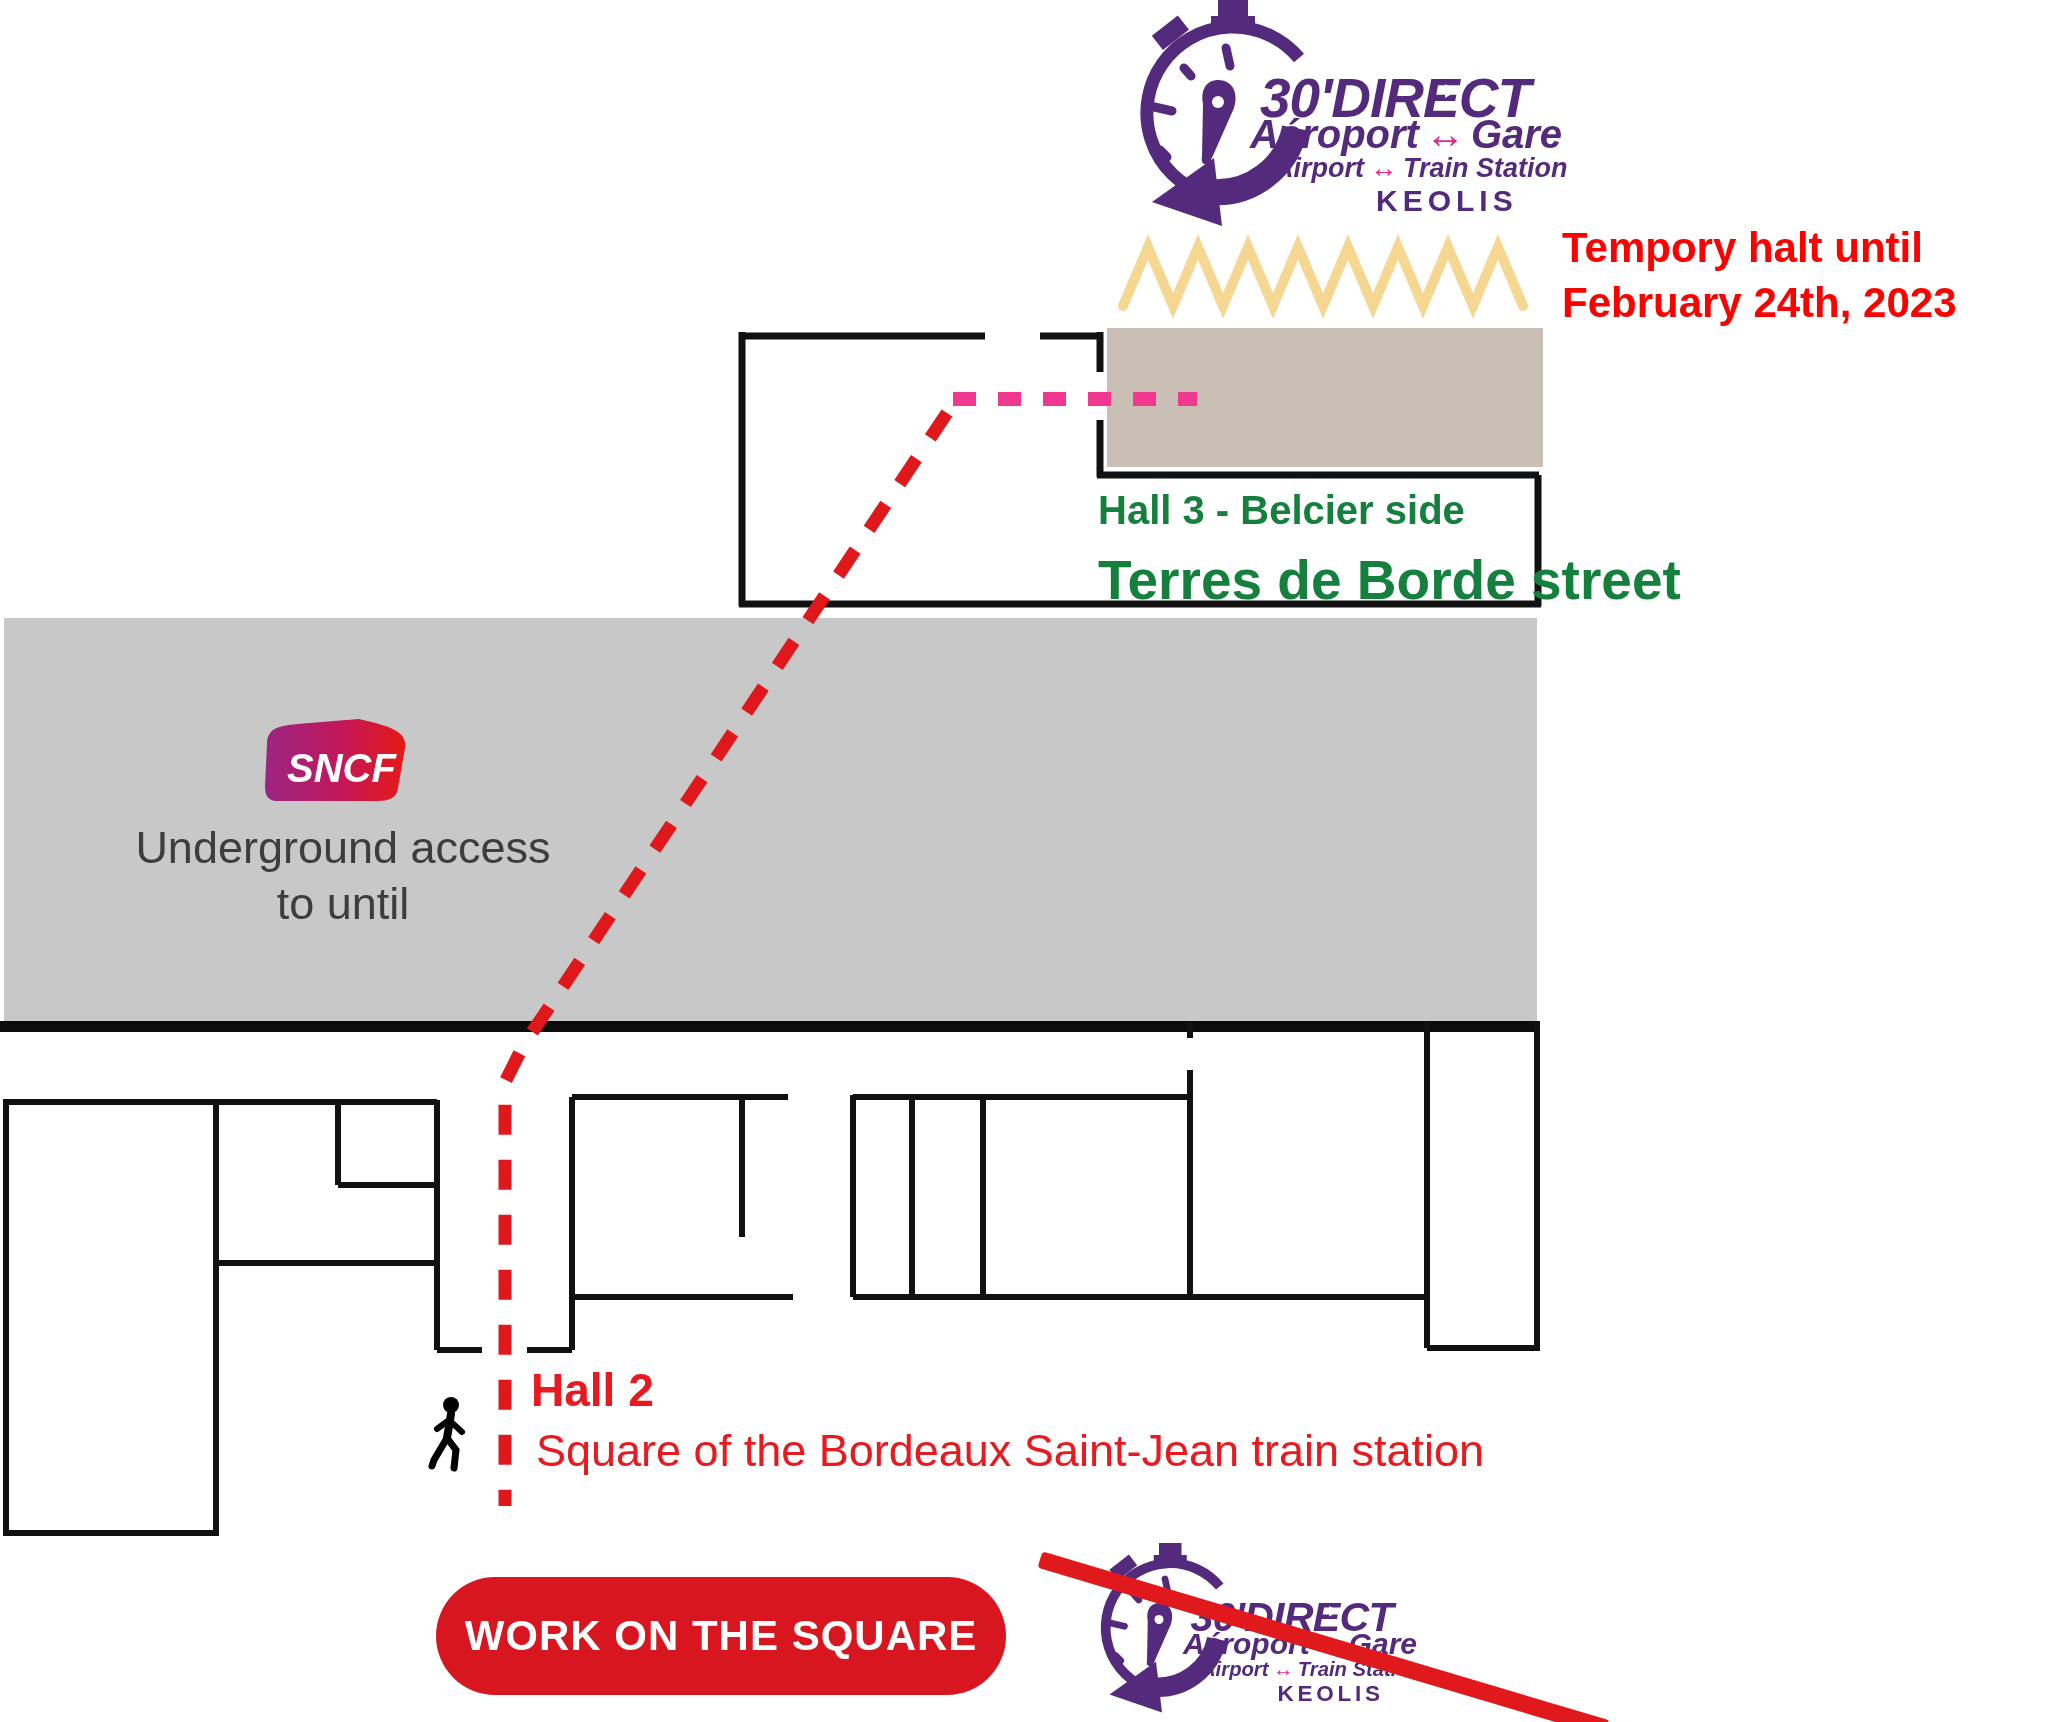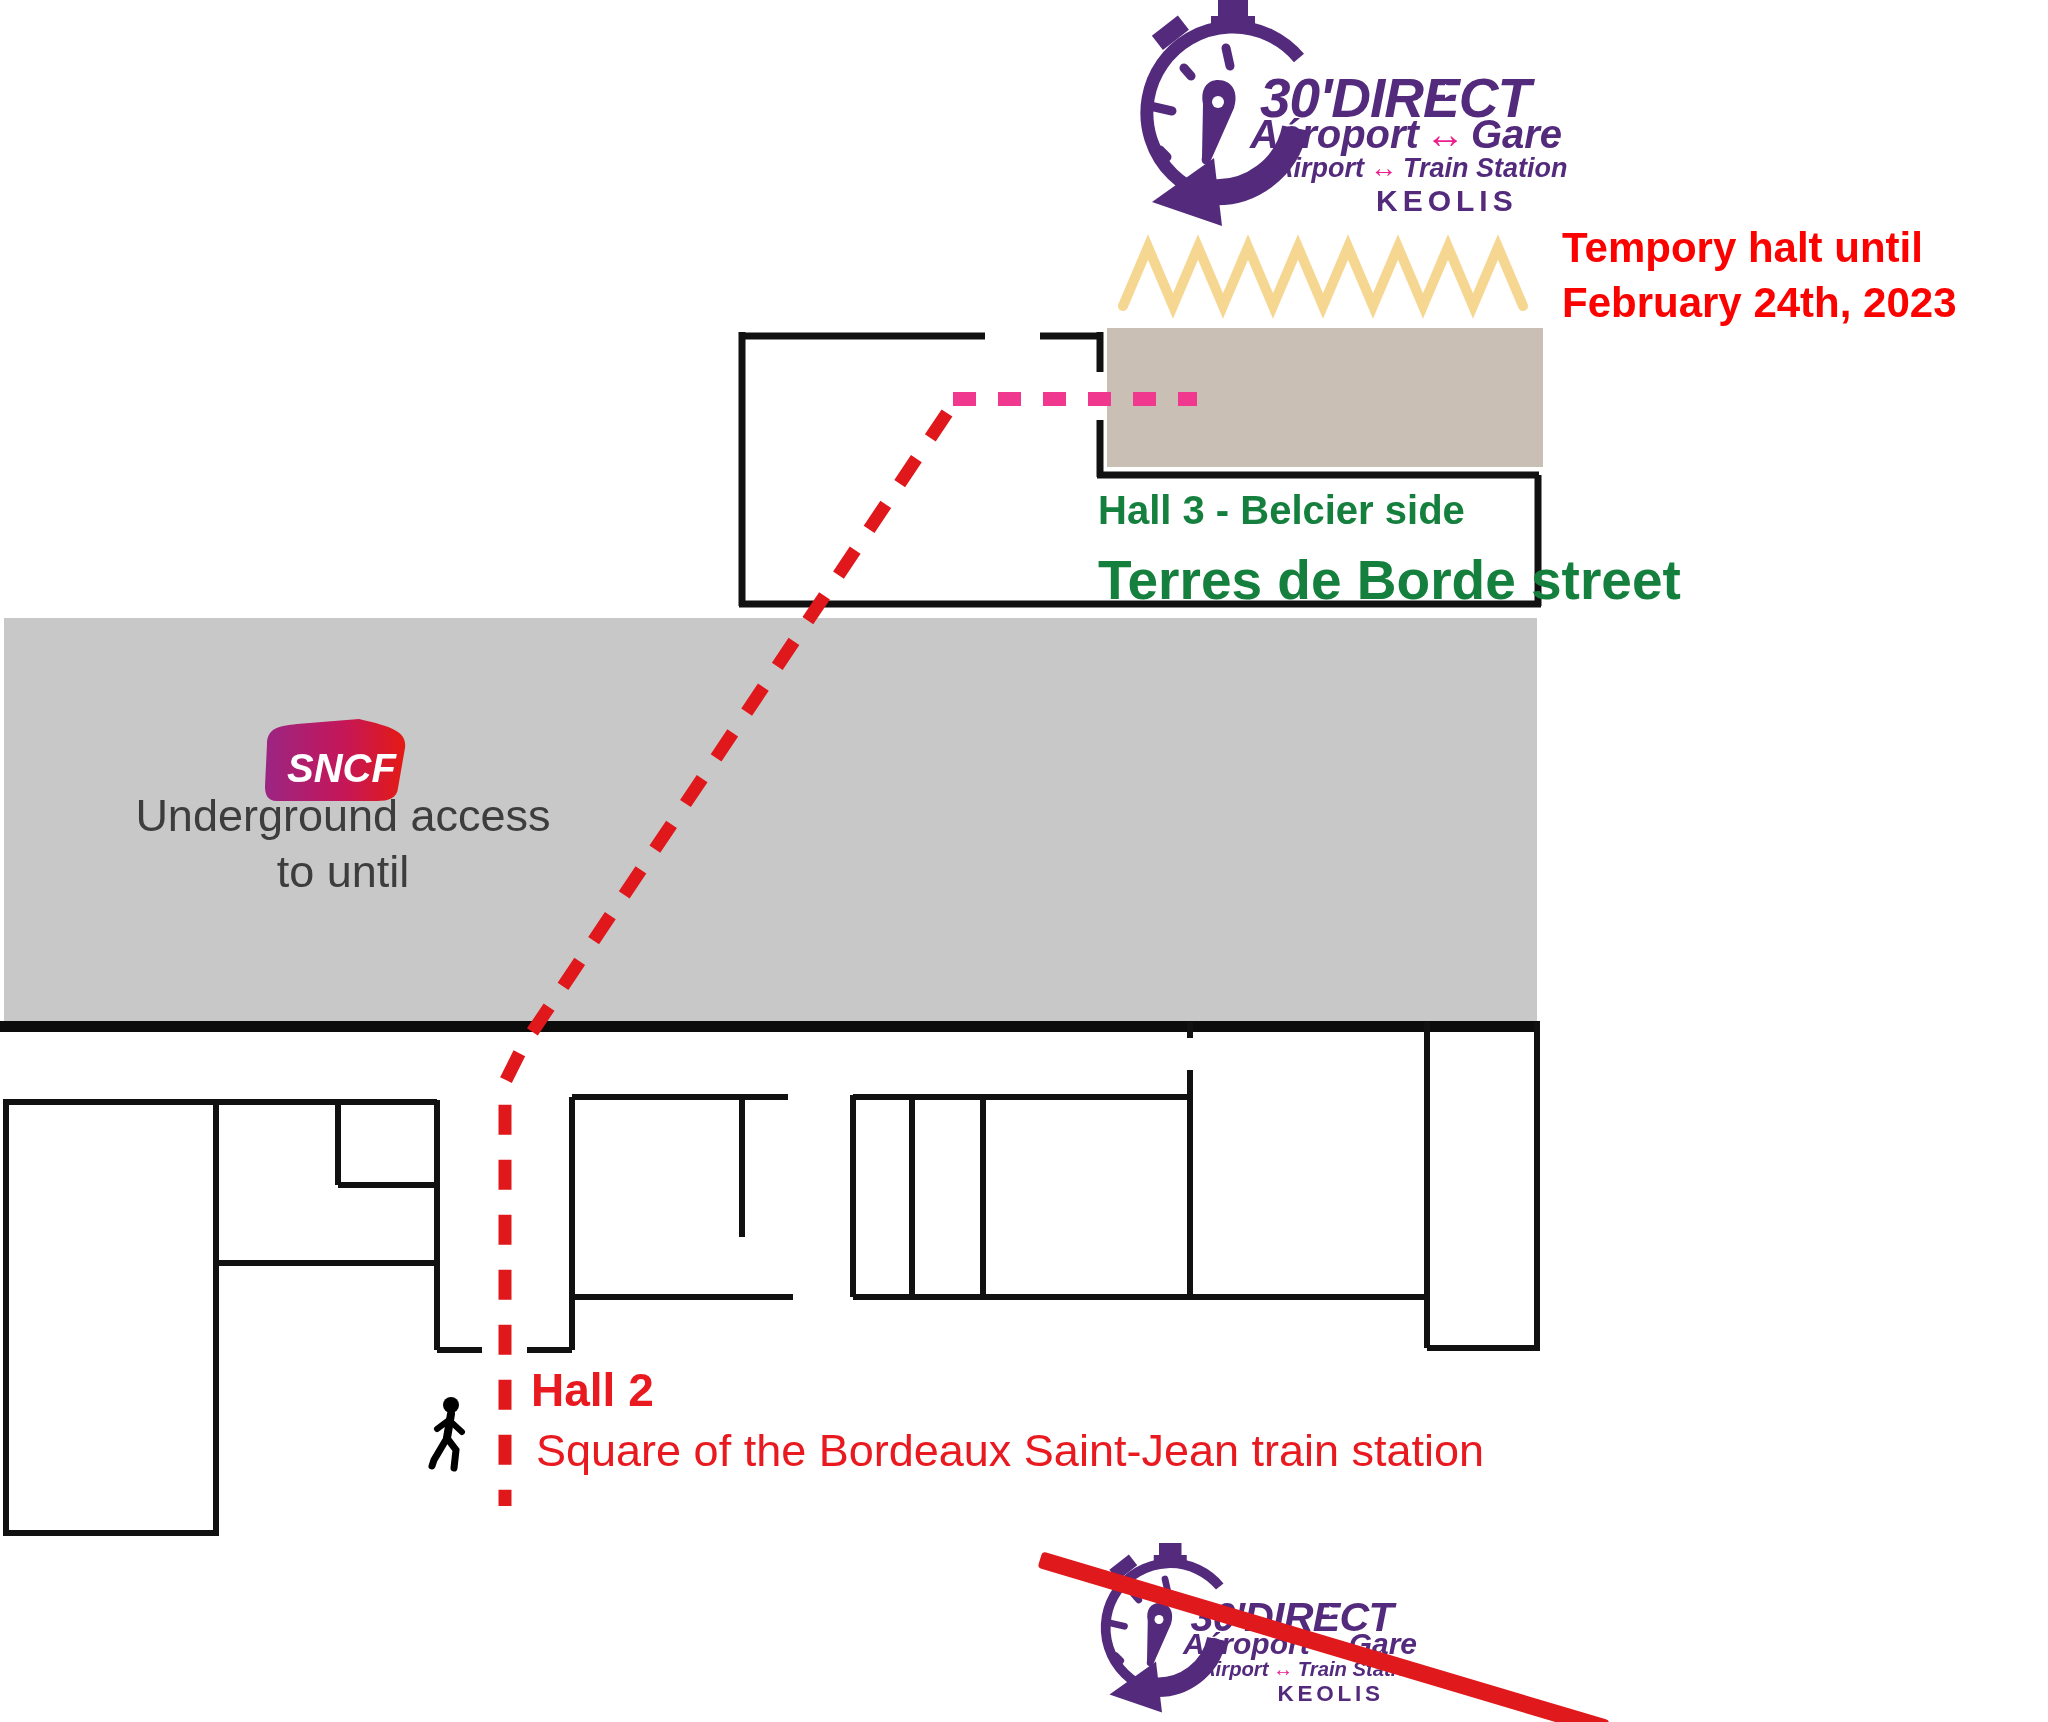--- a/index.html
+++ b/index.html
@@ -6,21 +6,21 @@
   .stage{position:relative;width:2048px;height:1722px;background:#ffffff;overflow:hidden;
          font-family:"Liberation Sans", sans-serif;}
   .abs{position:absolute;}
   svg{display:block;}
 
   
   .notice{left:1562px;top:220px;color:#fb0200;font-weight:bold;font-size:42px;line-height:55px;white-space:nowrap;}
   .hall3-box{left:1098px;top:488px;width:444px;text-align:left;color:#15803d;}
   .hall3-title{font-size:40px;font-weight:bold;white-space:nowrap;}
   .hall3-sub{font-size:55px;margin-top:15px;white-space:nowrap;font-weight:bold;}
-  .underground{left:38px;top:788px;width:610px;text-align:center;color:#3d3d3d;font-size:45px;line-height:56px;}
+  .underground{left:38px;top:820px;width:610px;text-align:center;color:#3d3d3d;font-size:45px;line-height:56px;}
   .hall2-title{left:531px;top:1363px;color:#e8191f;font-size:46px;font-weight:bold;white-space:nowrap;}
   .hall2-sub{left:536px;top:1425px;color:#e8191f;font-size:45px;white-space:nowrap;}
 
   
   .banner{left:436px;top:1577px;width:570px;height:118px;background:#d8161f;border-radius:60px;
           display:flex;align-items:center;justify-content:center;}
   .banner span{color:#ffffff;font-weight:bold;font-size:42px;letter-spacing:1px;white-space:nowrap;}
 
   
   .brandlogo{width:520px;height:235px;}
@@ -133,20 +133,23 @@
     <g fill="none" stroke="#000000" stroke-linecap="round">
       <circle cx="27" cy="9" r="8" fill="#000000" stroke="none"></circle>
       <path d="M27,18 L23,42" stroke-width="8"></path>
       <path d="M25,24 L38,36" stroke-width="6"></path>
       <path d="M25,24 L13,33" stroke-width="6"></path>
       <path d="M23,42 L10,64 L8,70" stroke-width="7"></path>
       <path d="M23,42 L32,54 L30,72" stroke-width="7"></path>
     </g>
   </svg>
 
+  <div class="abs banner">
+    <span>WORK ON THE SQUARE</span>
+  </div>
 
   <div class="abs brandlogo logo-top">
     <svg class="sw" width="300" height="235" viewBox="0 0 300 235">
       <g fill="#542a7d" stroke="none">
         <rect x="128" y="0" width="30" height="19"></rect>
         <rect x="121" y="16" width="44" height="13"></rect>
         <rect x="64" y="24" width="33" height="18" transform="rotate(-38 80 33)"></rect>
       </g>
       <path d="M209,58 A86,86 0 1 0 114,194" fill="none" stroke="#542a7d" stroke-width="13"></path>
       <g stroke="#542a7d" stroke-width="9" stroke-linecap="round">

